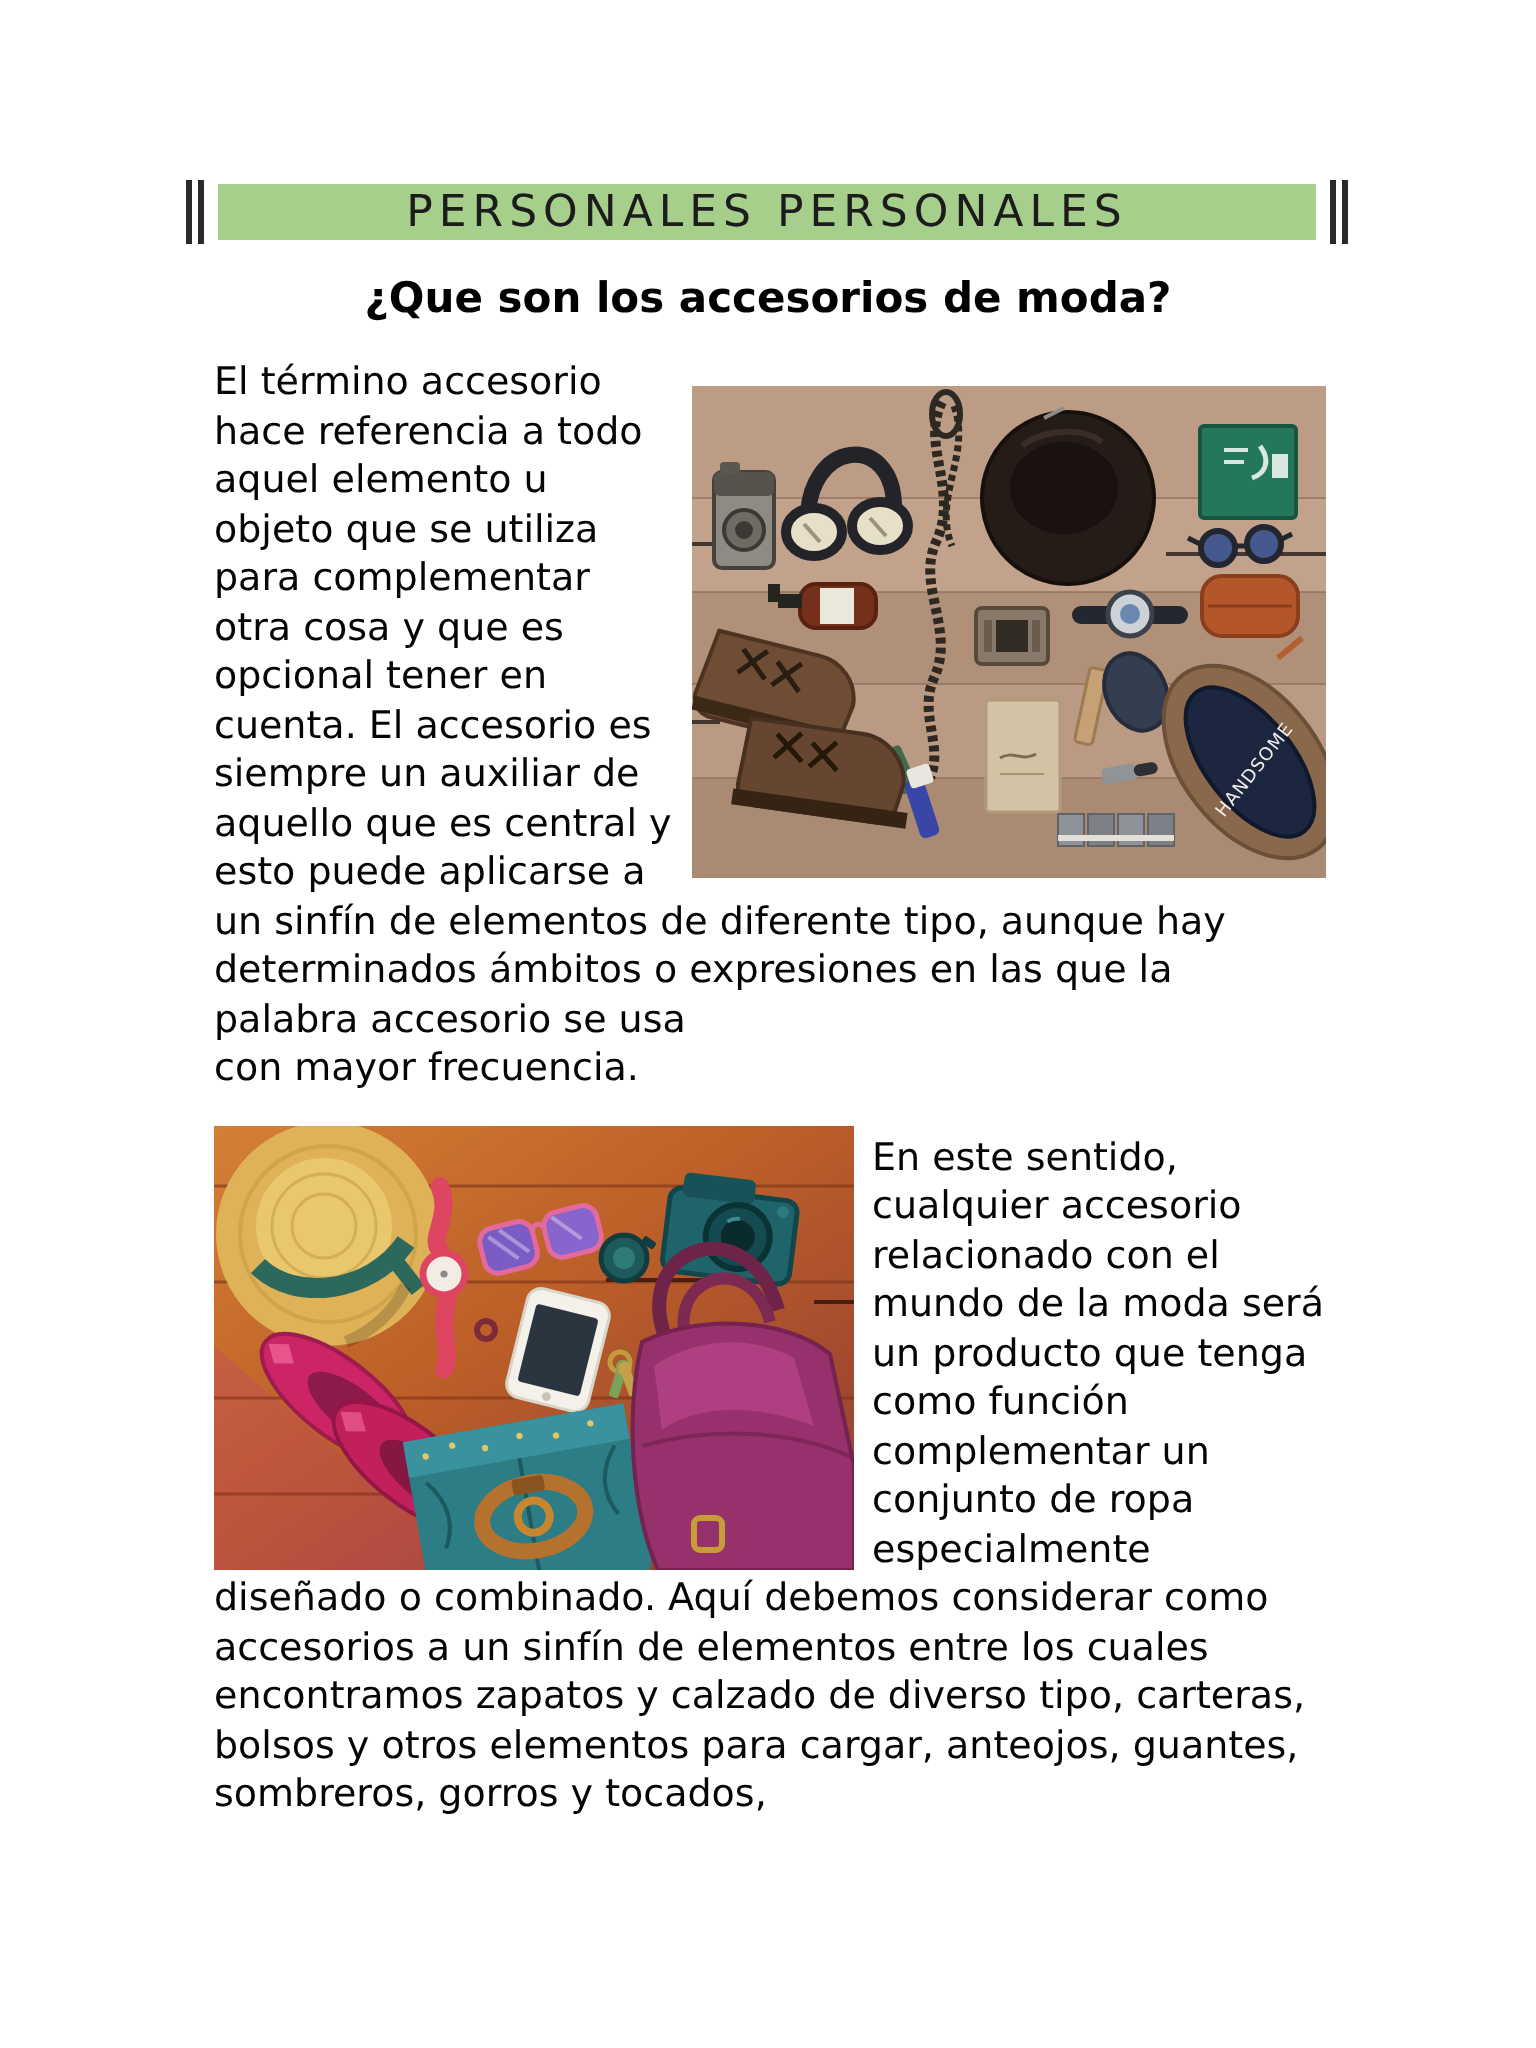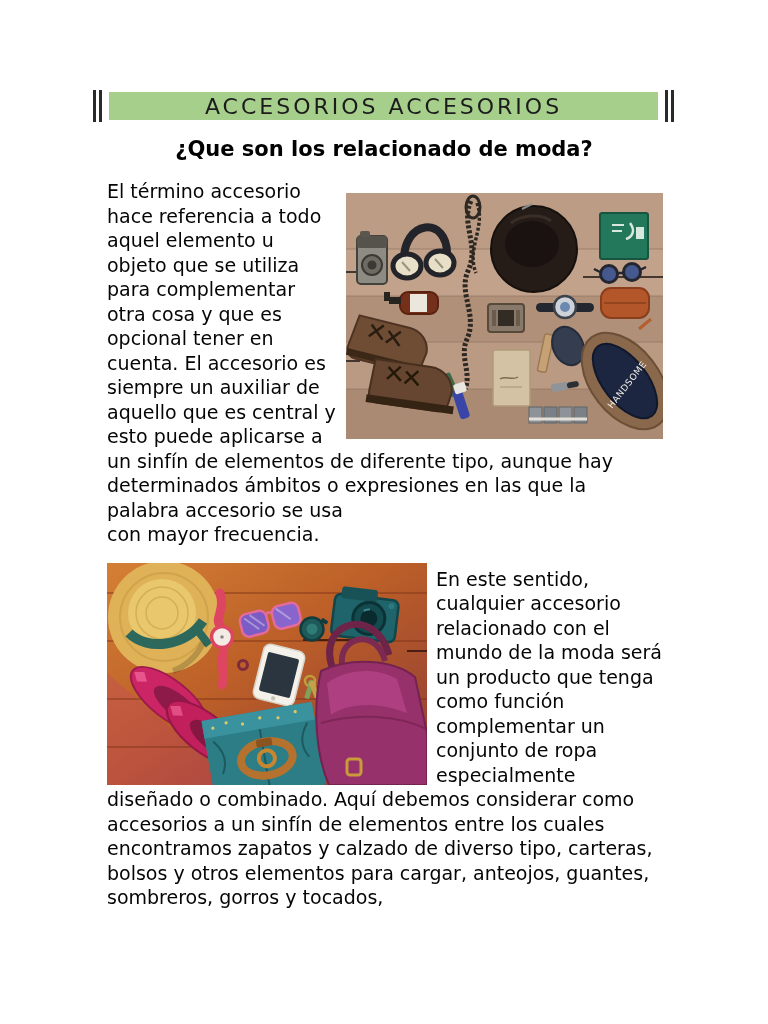--- a/index.html
+++ b/index.html
@@ -40,26 +40,26 @@
   .photo2 { float:left;  width:320px; height:222px; margin:-4px 9px 0 0; }
 </style>
 </head>
 <body>
 
 <div class="page">
 
   <header class="banner-row">
     <span class="dbar"></span>
     <div class="banner">
-      <span class="banner-title">ACCESORIOS ACCESORIOS</span>
+      <span class="banner-title">PERSONALES PERSONALES</span>
     </div>
     <span class="dbar"></span>
   </header>
 
-  <h1 class="heading">¿Que son los relacionado de moda?</h1>
+  <h1 class="heading">¿Que son los accesorios de moda?</h1>
 
   <div class="article">
 
     <p class="para p1">
       <svg class="photo photo1" viewBox="0 0 317 246" xmlns="http://www.w3.org/2000/svg" role="img" aria-label="Flat-lay of men's accessories on wooden planks: vintage camera, headphones, braided lanyard, fedora hat, green passport, round sunglasses, amber bottle, wristwatch, orange leather case, leather boots, cardboard box, matchbooks and a navy dopp kit">
         <g>
           <rect width="317" height="246" fill="#b59379"></rect>
           <rect y="0" width="317" height="56" fill="#bc9c85"></rect>
           <rect y="56" width="317" height="47" fill="#c2a28b"></rect>
           <rect y="103" width="317" height="46" fill="#b1907a"></rect>

